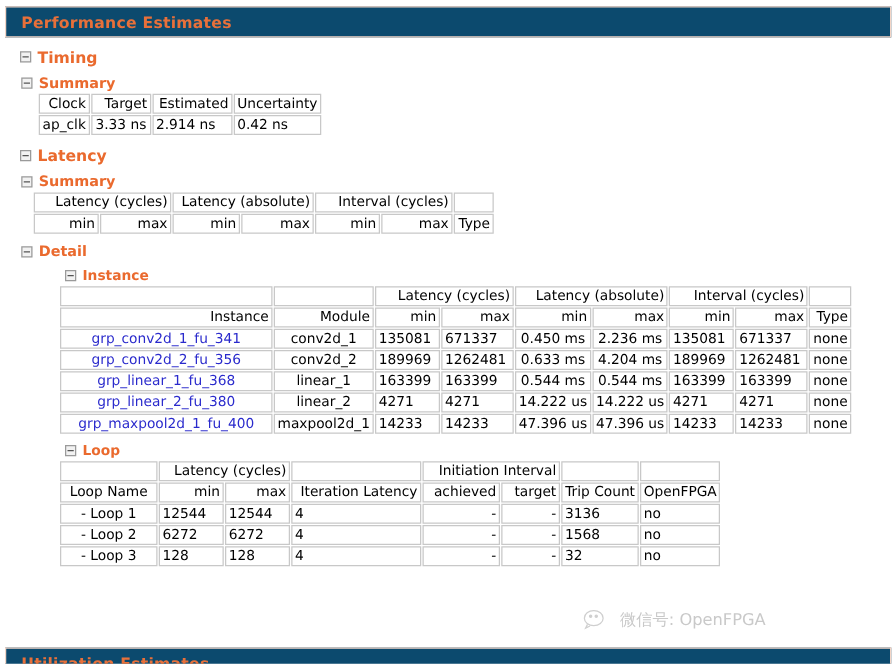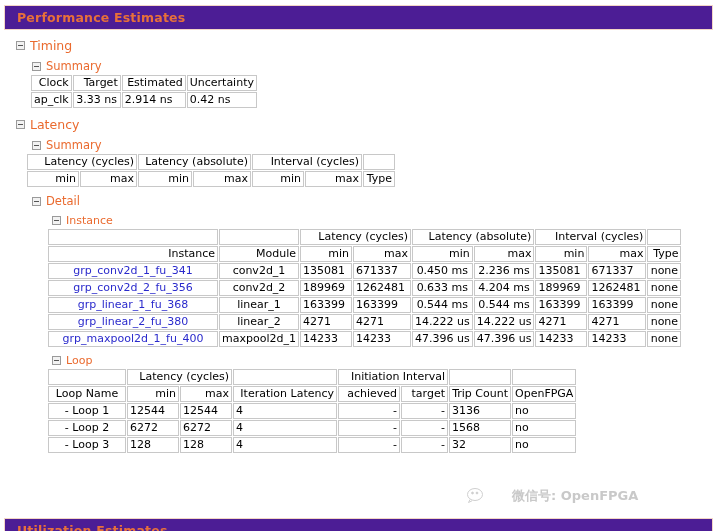--- a/index.html
+++ b/index.html
@@ -12,21 +12,21 @@
     height: 531px;
     overflow: hidden;
     font-family: "DejaVu Sans", "Liberation Sans", sans-serif;
     font-size: 11px;
     color: #000000;
     position: relative;
   }
 
   
   .panel-header {
-    background: #4c1d95;
+    background: #0c4a6e;
     border: 1px solid #f3d5c6;
     color: #e8703a;
     font-weight: bold;
     font-size: 12.5px;
     padding: 4px 0 4px 12px;
     margin: 5px 4px 0 4px;
     letter-spacing: 0.2px;
   }
   .panel-header.bottom {
     position: absolute;
@@ -41,21 +41,21 @@
     border-bottom: none;
   }
 
   
   .node {
     display: flex;
     align-items: center;
     gap: 5px;
   }
   .node-lvl1 { margin: 8px 0 0 16px; }
-  .node-lvl2 { margin: 6px 0 1px 32px; }
+  .node-lvl2 { margin: 6px 0 1px 17px; }
   .node-lvl3 { margin: 6px 0 1px 52px; }
 
   .toggle {
     width: 9px;
     height: 9px;
     border: 1px solid #9a9a9a;
     background: #f2f2f2;
     position: relative;
     flex: 0 0 auto;
     box-sizing: border-box;
@@ -64,21 +64,21 @@
     content: "";
     position: absolute;
     left: 1px;
     right: 1px;
     top: 3px;
     height: 1px;
     background: #555;
   }
   .node-label {
     color: #ea6a2e;
-    font-weight: normal;
+    font-weight: bold;
   }
   .lbl-1 { font-size: 12.5px; }
   .lbl-2 { font-size: 11.5px; }
   .lbl-3 { font-size: 11px; }
 
   
   table.rpt {
     border-collapse: separate;
     border-spacing: 1px;
     font-size: 11px;
@@ -109,26 +109,25 @@
   .tbl-inst    { margin: 1px 0 0 47px; }
   .tbl-loop    { margin: 1px 0 0 47px; }
 
   
   .watermark {
     position: absolute;
     left: 466px;
     top: 487px;
     display: flex;
     align-items: center;
-    gap: 20px;
+    gap: 4px;
     color: #c9c9c9;
     font-size: 13px;
     font-family: "DejaVu Sans", "Liberation Sans", sans-serif;
     pointer-events: none;
-    font-weight: bold;
   }
   .watermark svg { display: block; }
 </style>
 </head>
 <body>
 
 <div class="panel-header">Performance Estimates</div>
 
 <div class="node node-lvl1">
   <span class="toggle"></span>

